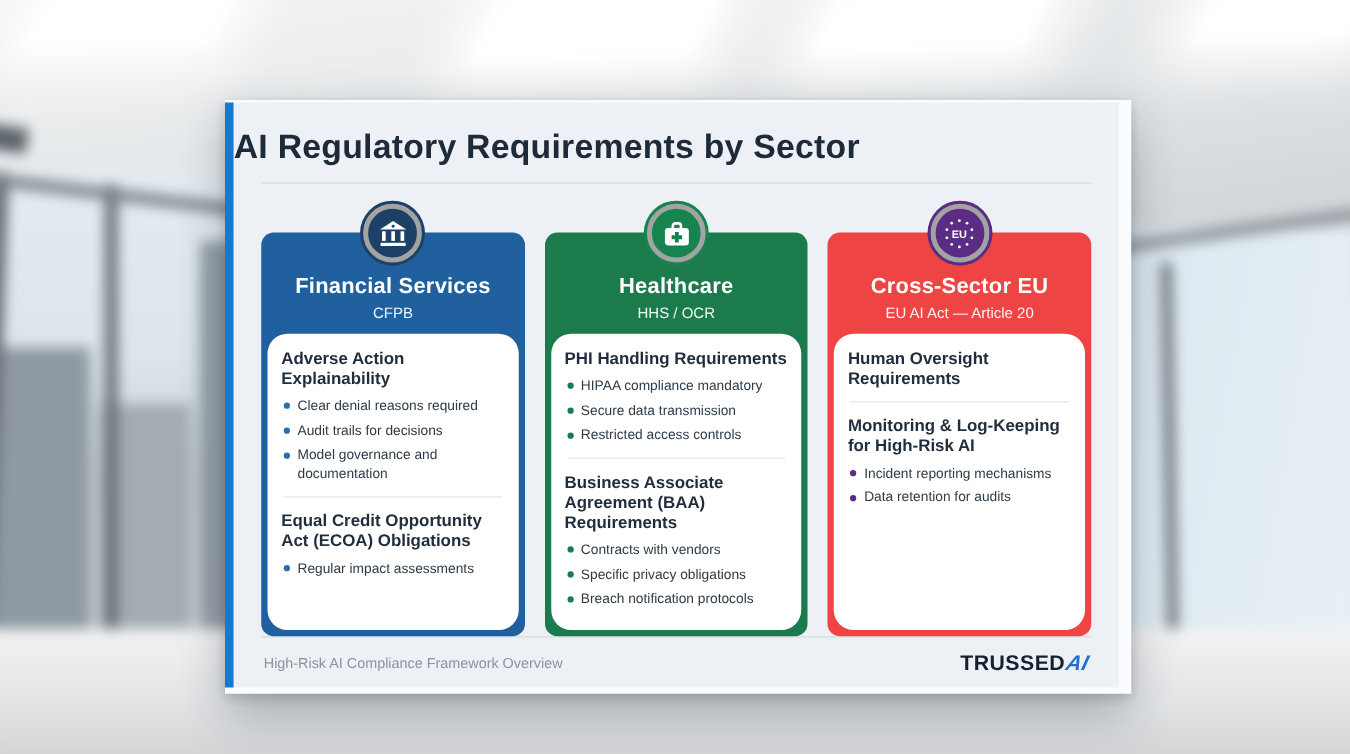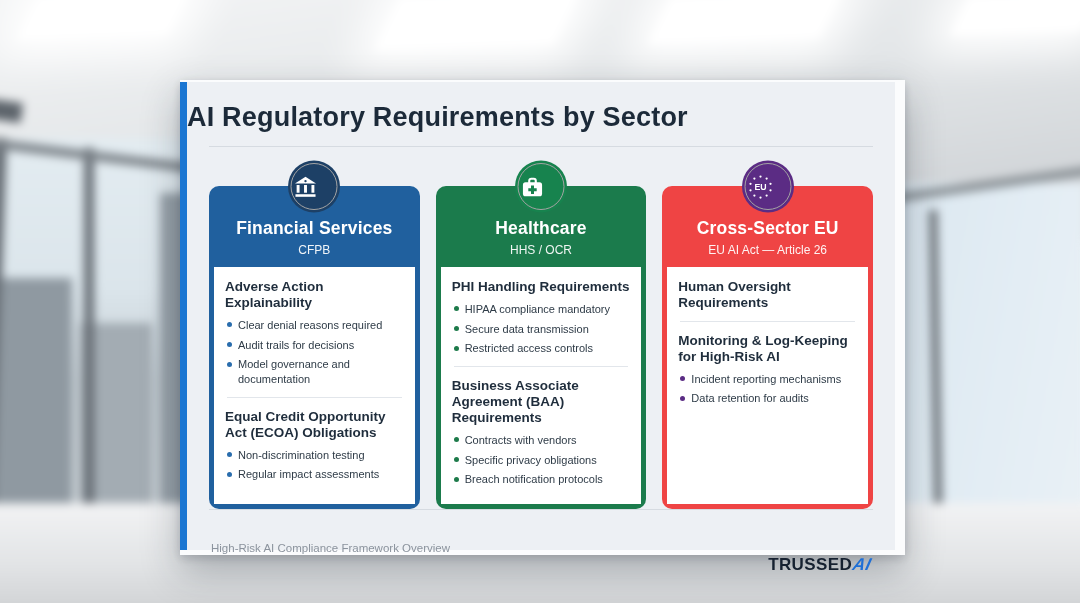--- a/index.html
+++ b/index.html
@@ -44,45 +44,45 @@
     box-shadow:0 16px 36px rgba(25,35,48,0.30),0 3px 9px rgba(25,35,48,0.18);}
   .accent{width:7px;flex:none;background:#1b76d2;}
   .content{flex:1;min-width:0;background:#edf0f4;display:flex;flex-direction:column;}
   .title{margin-top:20px;font-size:27px;font-weight:bold;
     color:#1c2a39;letter-spacing:0.2px;}
   .title-divider{border-top:1.5px solid #d6dbe1;margin:13px 22px 0;}
   
   .cards{display:flex;gap:16px;padding:0 22px;margin-top:39px;align-items:stretch;}
   .card-wrap{flex:1;position:relative;display:flex;}
   .badge{position:absolute;left:50%;top:-23px;transform:translateX(-50%);
-    width:47px;height:47px;border-radius:50%;border:1px solid #a3a3a3;
-    box-sizing:border-box;display:flex;align-items:center;z-index:2;}
+    width:47px;height:47px;border-radius:50%;border:4px solid #a3a3a3;
+    box-sizing:border-box;display:flex;align-items:center;justify-content:center;z-index:2;}
   .badge svg{display:block;}
   .card{flex:1;border-radius:10px;padding:5px;display:flex;flex-direction:column;color:#fff;}
   .card-head{text-align:center;padding:27px 4px 10px;}
   .card-title{font-size:17.5px;font-weight:bold;letter-spacing:0.2px;}
   .card-sub{font-size:12px;margin-top:4px;color:rgba(255,255,255,0.93);}
-  .card-body{flex:1;background:#ffffff;border-radius:0;padding:12px 11px 12px;}
+  .card-body{flex:1;background:#ffffff;border-radius:16px;padding:12px 11px 12px;}
   .sec-heading{font-size:13.5px;font-weight:bold;color:#1f2d3c;line-height:1.18;margin:0 0 7px;}
   .sec ul{list-style:none;margin:0;padding:0;}
   .sec li{font-size:11px;color:#2e3b47;line-height:1.34;padding-left:13px;position:relative;margin-bottom:5px;}
   .sec li::before{content:"";position:absolute;left:2px;top:4.5px;width:5px;height:5px;border-radius:50%;}
   .sec-divider{border-top:1px solid #e2e6eb;margin:10px 2px 11px;}
   .card--fin{background:#20609e;}   .fin-badge{background:#1d4066;box-shadow:0 0 0 2.5px #1d4066;}
   .card--fin li::before{background:#2a6dad;}
   .card--hc{background:#1b7b4c;}    .hc-badge{background:#17834e;box-shadow:0 0 0 2.5px #17834e;}
   .card--hc li::before{background:#1d7a4a;}
   .card--eu{background:#ef4444;}    .eu-badge{background:#5b2c84;box-shadow:0 0 0 2.5px #5b2c84;}
   .card--eu li::before{background:#5b2c84;}
   
   .footer{margin:auto 22px 12px;border-top:1.5px solid #d6dbe1;
     padding:11px 2px 0;display:flex;justify-content:space-between;align-items:center;}
   .caption{font-size:11.5px;color:#8b939d;}
   .logo{display:flex;font-size:17px;font-weight:bold;
-    color:#162130;letter-spacing:0.4px;margin-top:34px;}
+    color:#162130;letter-spacing:0.4px;}
   .logo-mark{color:#1f6fd6;display:inline-block;transform:skewX(-14deg);margin-left:1px;font-style:italic;}
 </style>
 </head>
 <body>
 
 <div class="bg">
   <div class="ceiling"></div>
   <div class="ceil-light l1"></div>
   <div class="ceil-light l2"></div>
   <div class="ceil-light l3"></div>
@@ -135,21 +135,20 @@
               <ul>
                 <li>Clear denial reasons required</li>
                 <li>Audit trails for decisions</li>
                 <li>Model governance and documentation</li>
               </ul>
             </div>
             <div class="sec-divider"></div>
             <div class="sec">
               <h4 class="sec-heading">Equal Credit Opportunity Act (ECOA) Obligations</h4>
               <ul>
-                <li>Non-discrimination testing</li>
                 <li>Regular impact assessments</li>
               </ul>
             </div>
           </div>
         </div>
       </div>
 
       <div class="card-wrap">
         <div class="badge hc-badge">
           <svg width="28" height="28" viewBox="0 0 24 24">
@@ -199,21 +198,21 @@
                 <circle cx="4" cy="14.6" r="0.9"></circle>
               <circle cx="4" cy="9.4" r="0.9"></circle>
                 <circle cx="7.1" cy="5.2" r="0.9"></circle>
             </g>
             <text x="12" y="14.6" font-size="7" font-weight="bold" fill="#ffffff" text-anchor="middle" font-family="Liberation Sans, sans-serif">EU</text>
           </svg>
         </div>
         <div class="card card--eu">
           <div class="card-head">
             <div class="card-title">Cross-Sector EU</div>
-            <div class="card-sub">EU AI Act — Article 26</div>
+            <div class="card-sub">EU AI Act — Article 20</div>
           </div>
           <div class="card-body">
             <div class="sec">
               <h4 class="sec-heading">Human Oversight Requirements</h4>
             </div>
             <div class="sec-divider"></div>
             <div class="sec">
               <h4 class="sec-heading">Monitoring &amp; Log-Keeping for High-Risk AI</h4>
               <ul>
                 <li>Incident reporting mechanisms</li>

